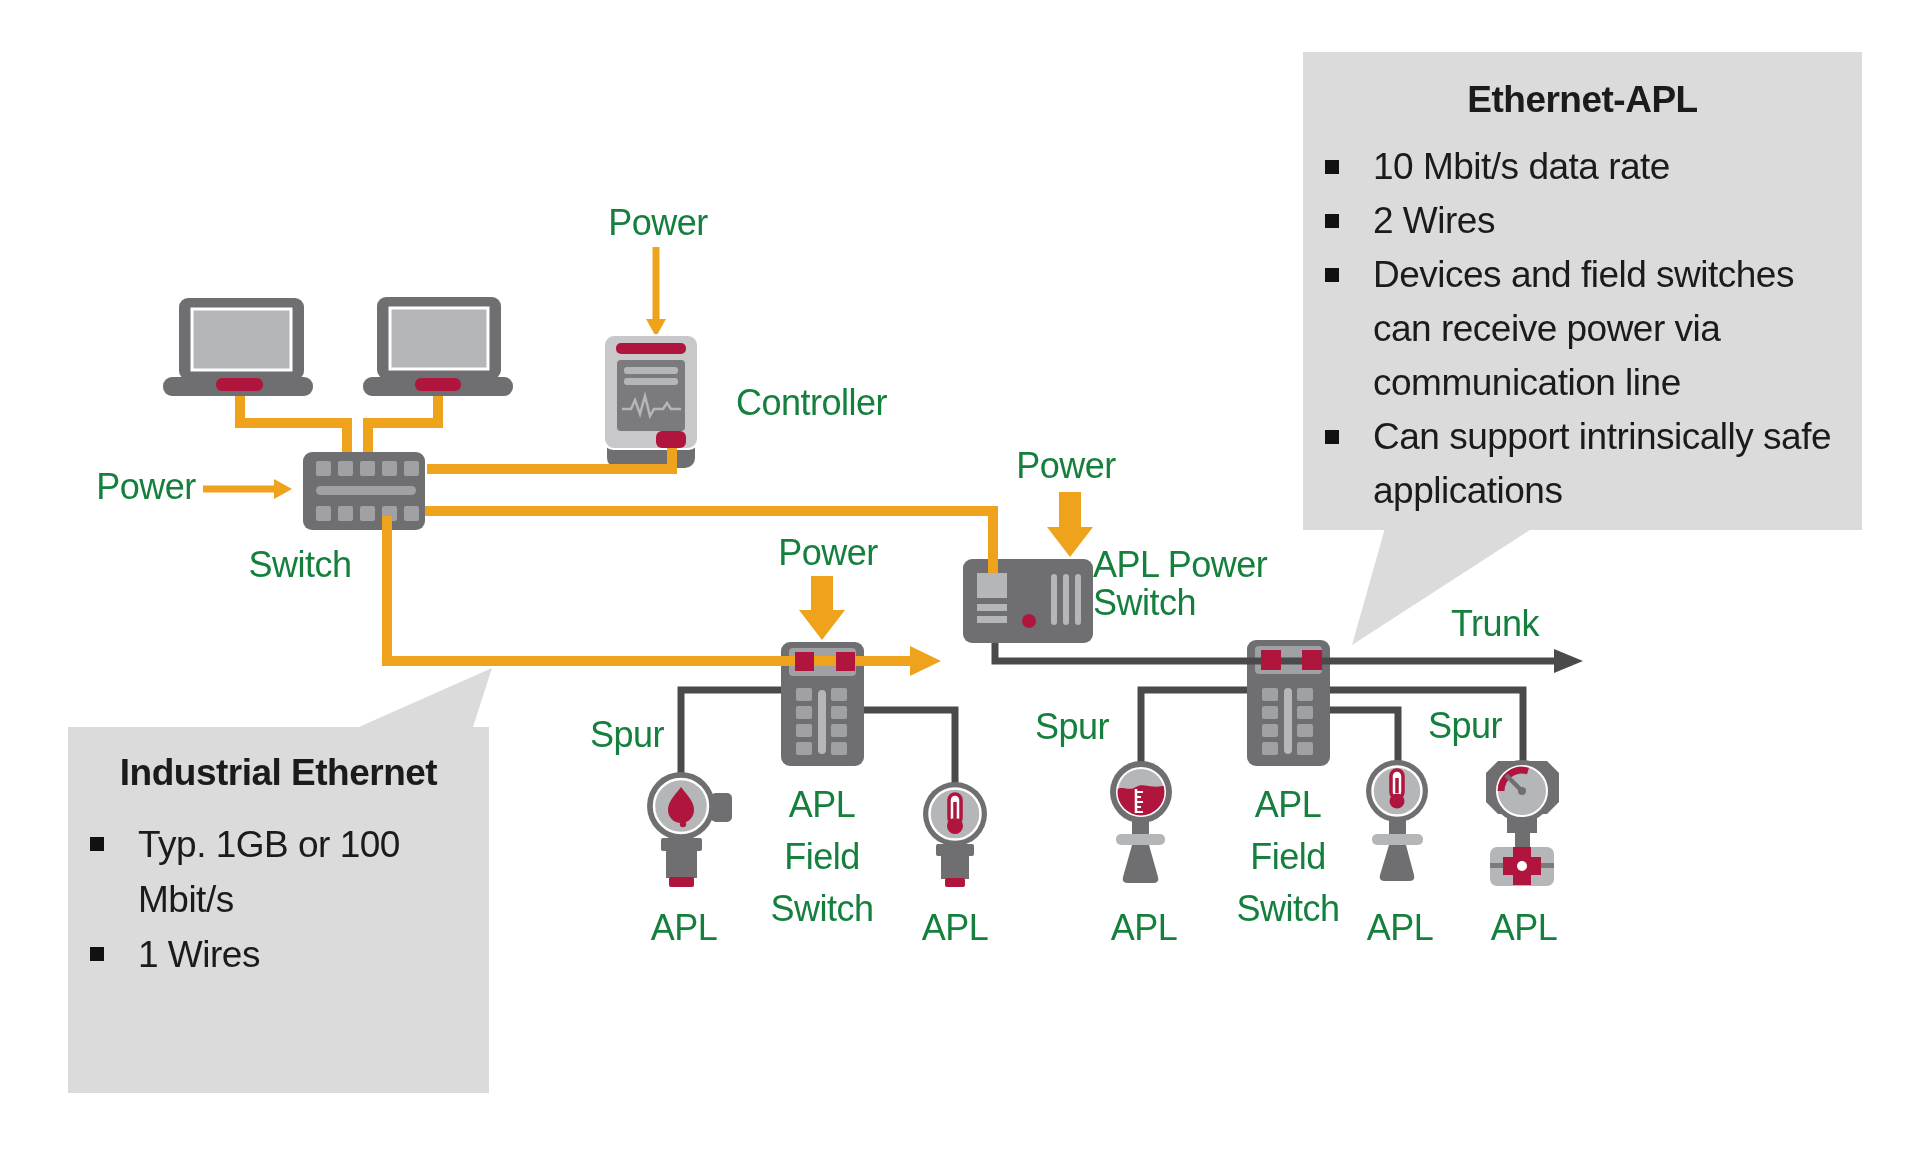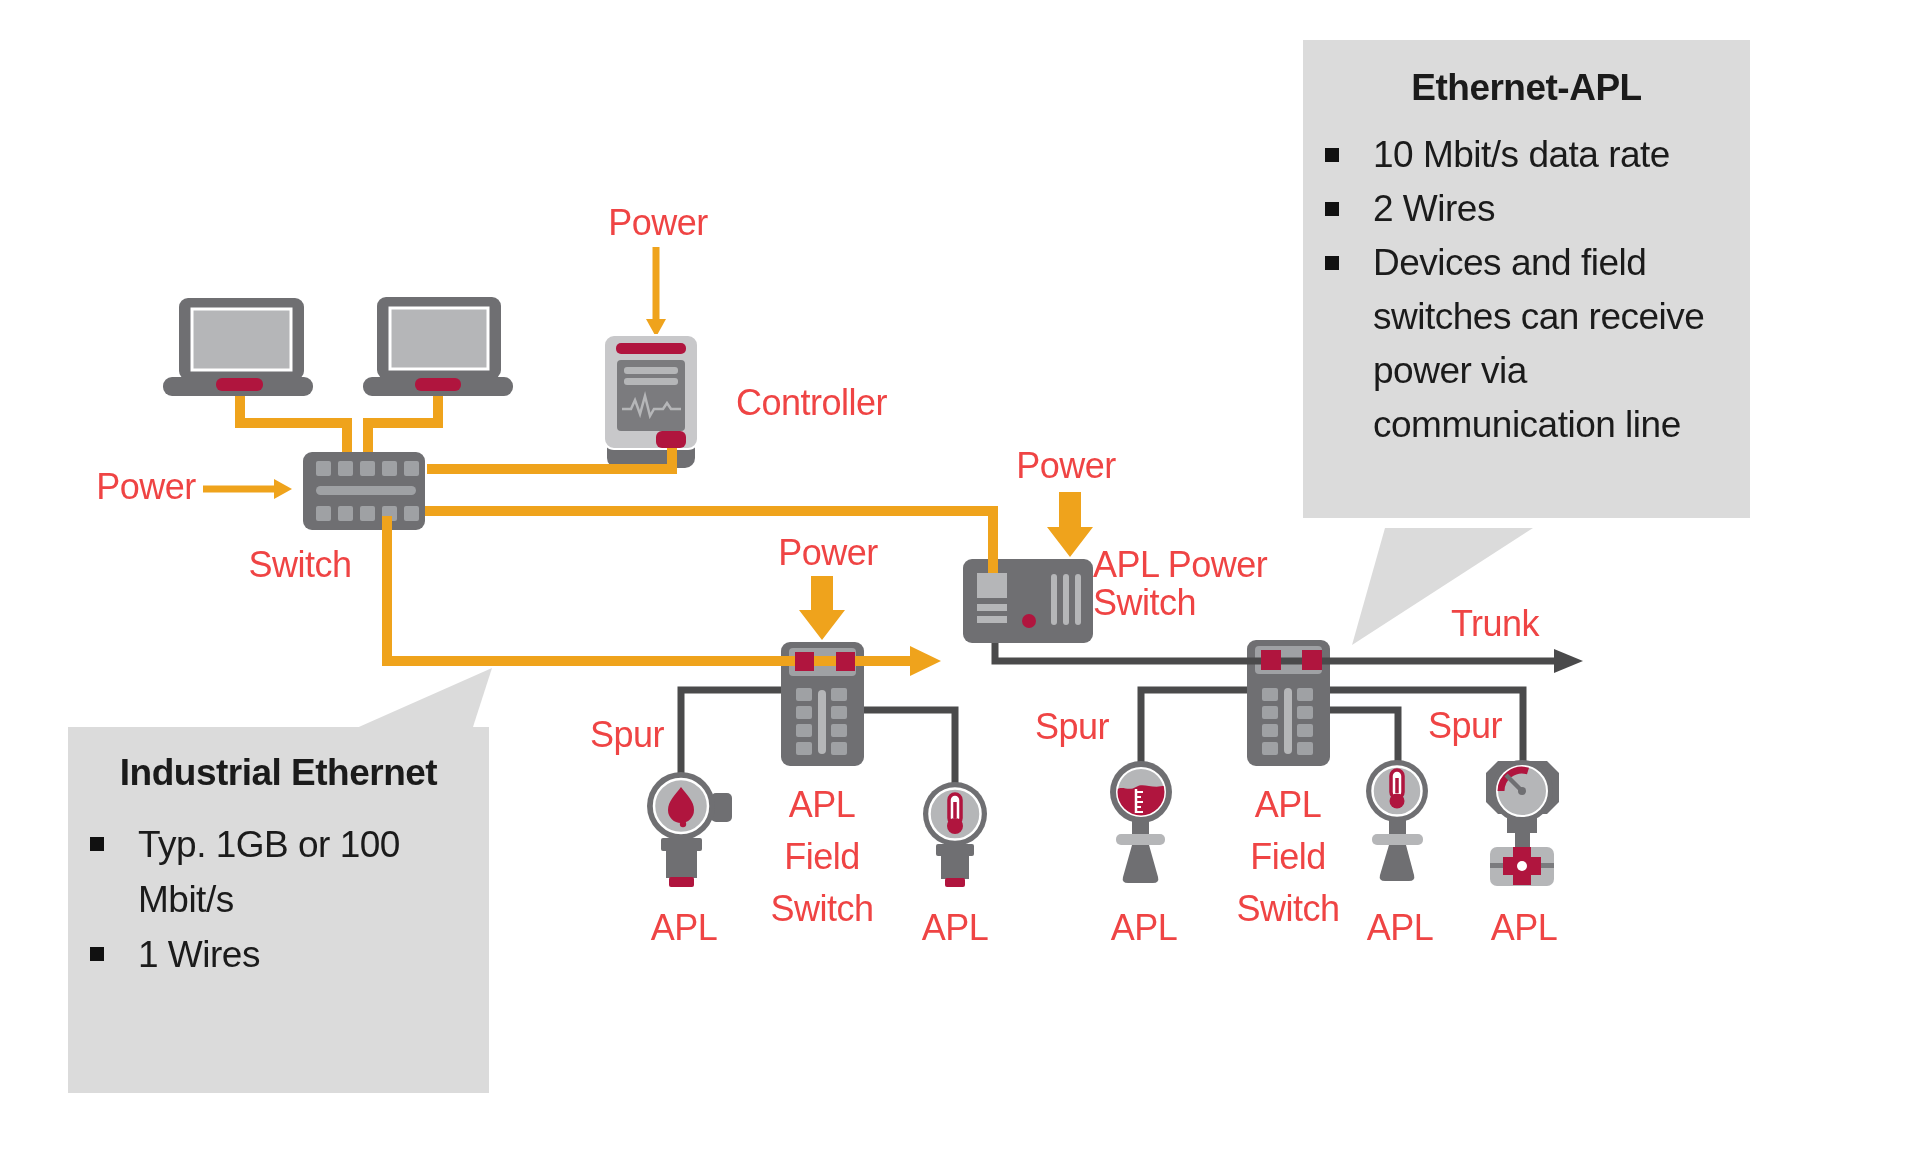--- a/index.html
+++ b/index.html
@@ -4,21 +4,21 @@
 <title>Ethernet-APL vs Industrial Ethernet Diagram</title>
 <style>
   html,body{margin:0;padding:0;background:#ffffff;}
   #stage{
     position:relative;width:1920px;height:1158px;background:#ffffff;overflow:hidden;
     font-family:"Liberation Sans",sans-serif;color:var(--text);
   }
   
   .callout{position:absolute;background:var(--callout-bg);}
   #co-ie{left:68px;top:727px;width:421px;height:366px;}
-  #co-apl{left:1303px;top:40px;width:447px;height:478px;}
+  #co-apl{left:1303px;top:52px;width:559px;height:478px;}
   .co-title{font-size:37px;font-weight:bold;text-align:center;letter-spacing:-0.5px;line-height:40px;}
   #co-ie .co-title{padding-top:26px;}
   #co-apl .co-title{padding-top:28px;}
   .co-list{list-style:none;margin:0;padding:0 8px 0 70px;}
   #co-ie .co-list{margin-top:24px;}
   #co-apl .co-list{margin-top:20px;}
   .co-list li{position:relative;font-size:37px;letter-spacing:-0.5px;}
   #co-ie .co-list li{line-height:55px;}
   #co-apl .co-list li{line-height:54px;}
   .co-list li::before{content:"";position:absolute;left:-48px;top:20px;width:14px;height:14px;background:#111;}
@@ -31,21 +31,21 @@
   .f-screen{fill:var(--screen-gray);}
   .f-red{fill:var(--red);}
   .f-orange{fill:var(--orange);}
   .f-tail{fill:var(--callout-bg);}
   .f-line{fill:var(--line-dark);}
   .s-orange{stroke:var(--orange);fill:none;}
   .s-dark{stroke:var(--line-dark);fill:none;}
   .w10{stroke-width:10px;}
   .w7{stroke-width:7px;}
   
-  .lbl{position:absolute;font-size:36px;line-height:44px;color:#ef4444;
+  .lbl{position:absolute;font-size:36px;line-height:44px;color:#15803d;
        letter-spacing:-0.5px;white-space:nowrap;text-align:center;}
   .lbl-c{transform:translateX(-50%);}
   .lbl-l{text-align:left;}
   .lbl-wrap{white-space:normal;}
 </style>
 </head>
 <body>
 
 <div id="stage">
 
@@ -56,20 +56,21 @@
       <li>1 Wires</li>
     </ul>
   </div>
 
   <div class="callout" id="co-apl">
     <div class="co-title">Ethernet-APL</div>
     <ul class="co-list">
       <li>10 Mbit/s data rate</li>
       <li>2 Wires</li>
       <li>Devices and field switches can receive power via communication line</li>
+      <li>Can support intrinsically safe applications</li>
     </ul>
   </div>
 
   <svg id="diagram" width="1920" height="1158" viewBox="0 0 1920 1158">
 
     <polygon class="f-tail" points="352,730 492,668 472,730"></polygon>
     <polygon class="f-tail" points="1385,528 1533,528 1352,645"></polygon>
 
     <polyline class="s-orange w10" points="240,396 240,423 347,423 347,460"></polyline>
     <polyline class="s-orange w10" points="438,396 438,423 368,423 368,460"></polyline>

